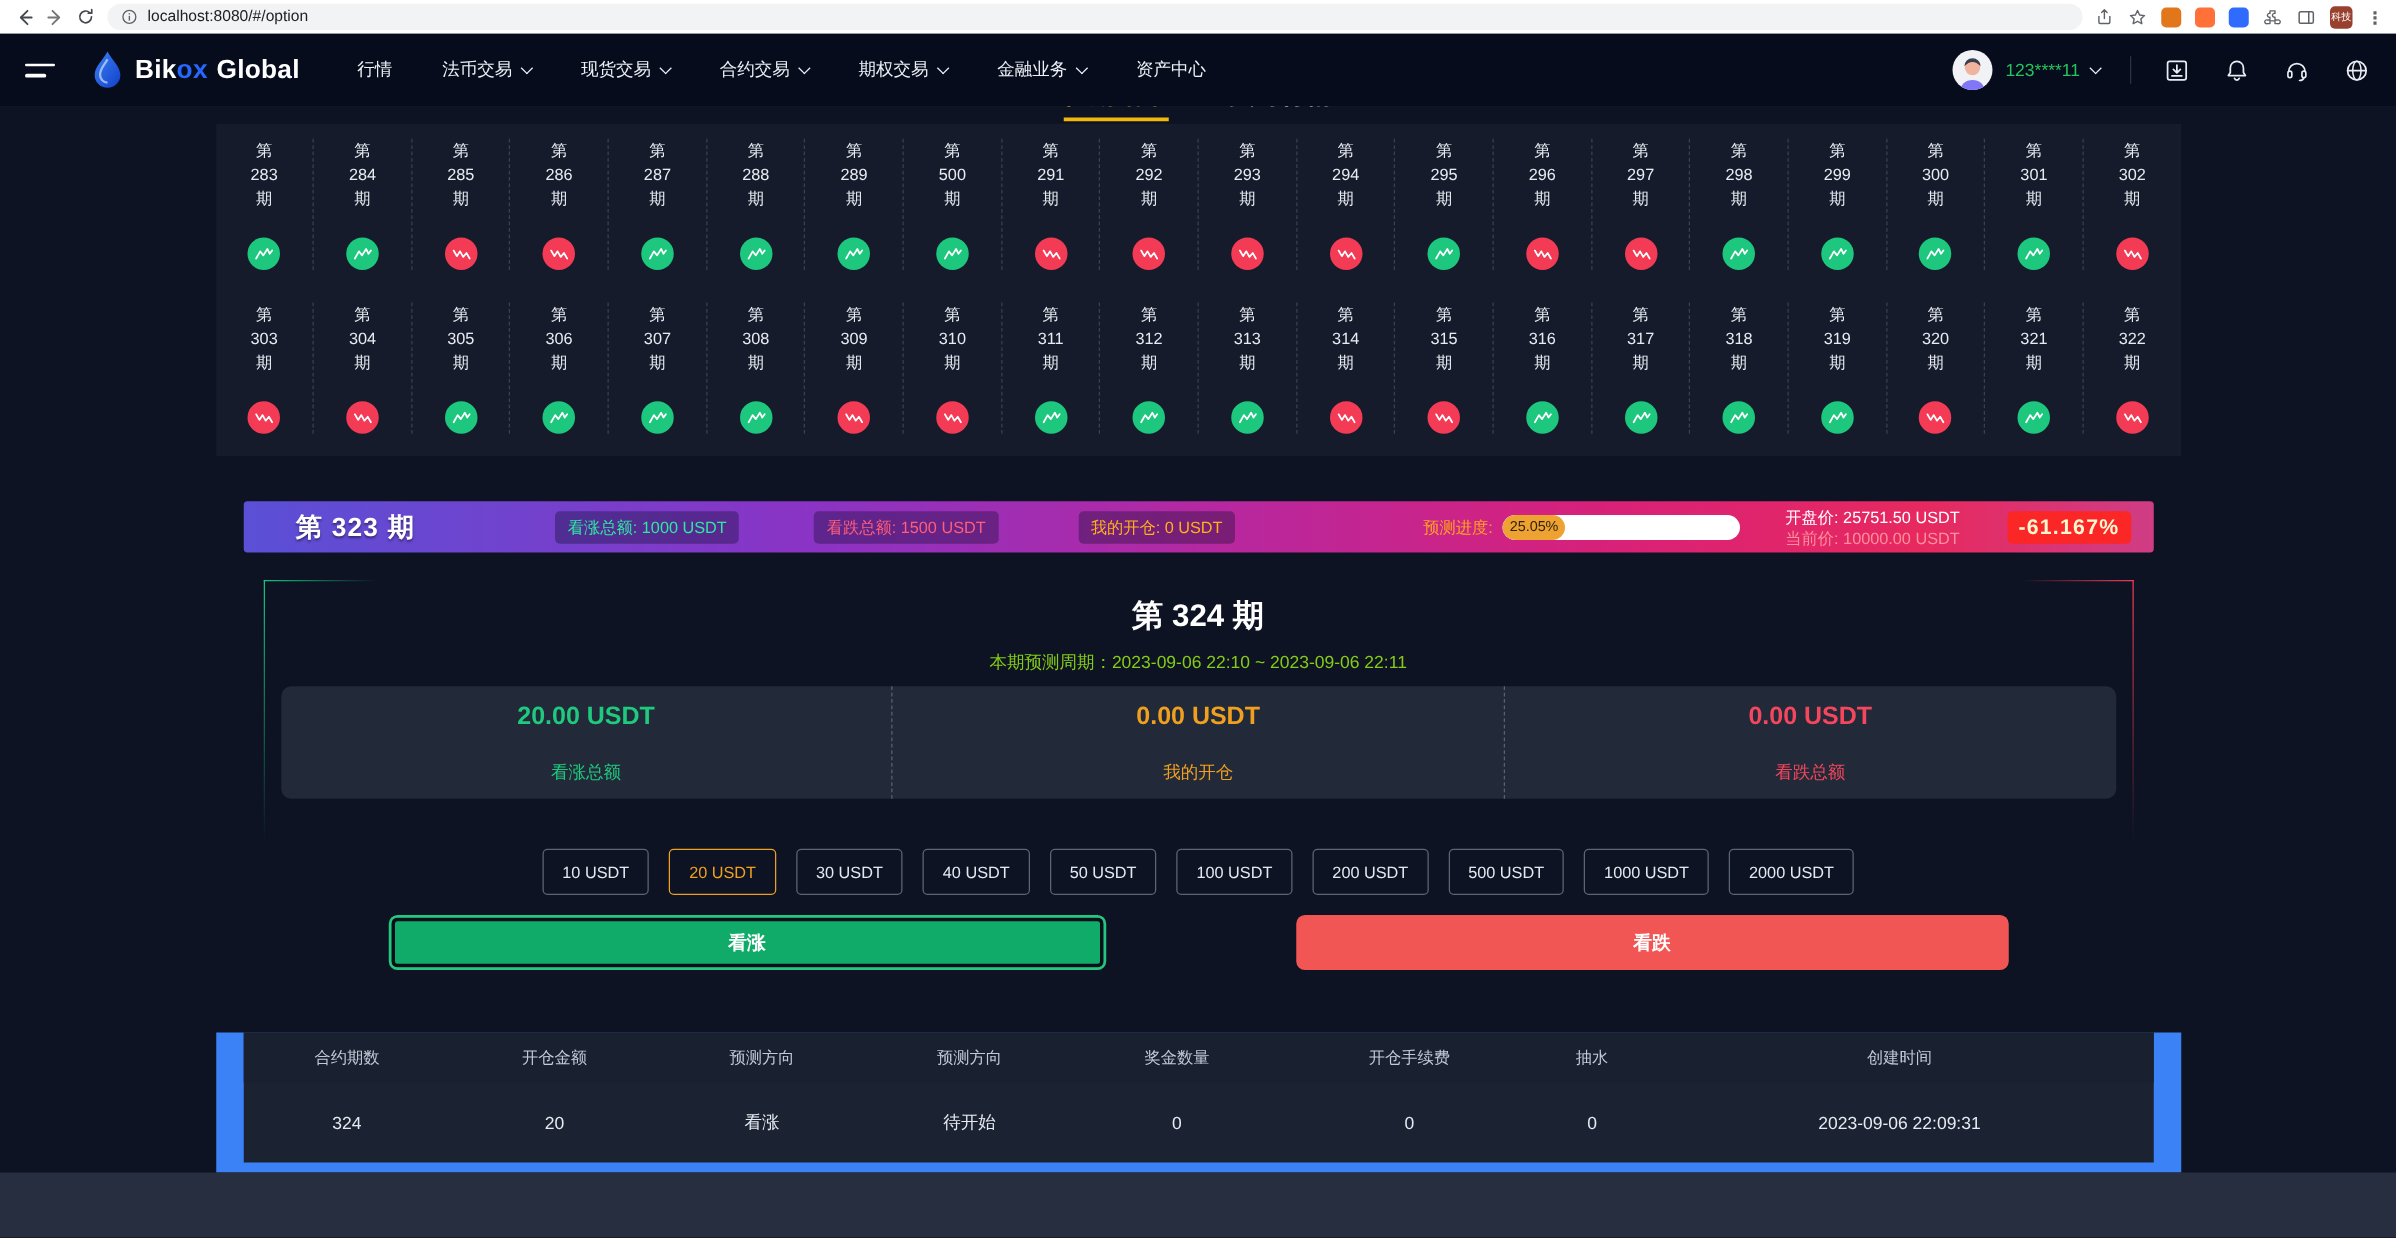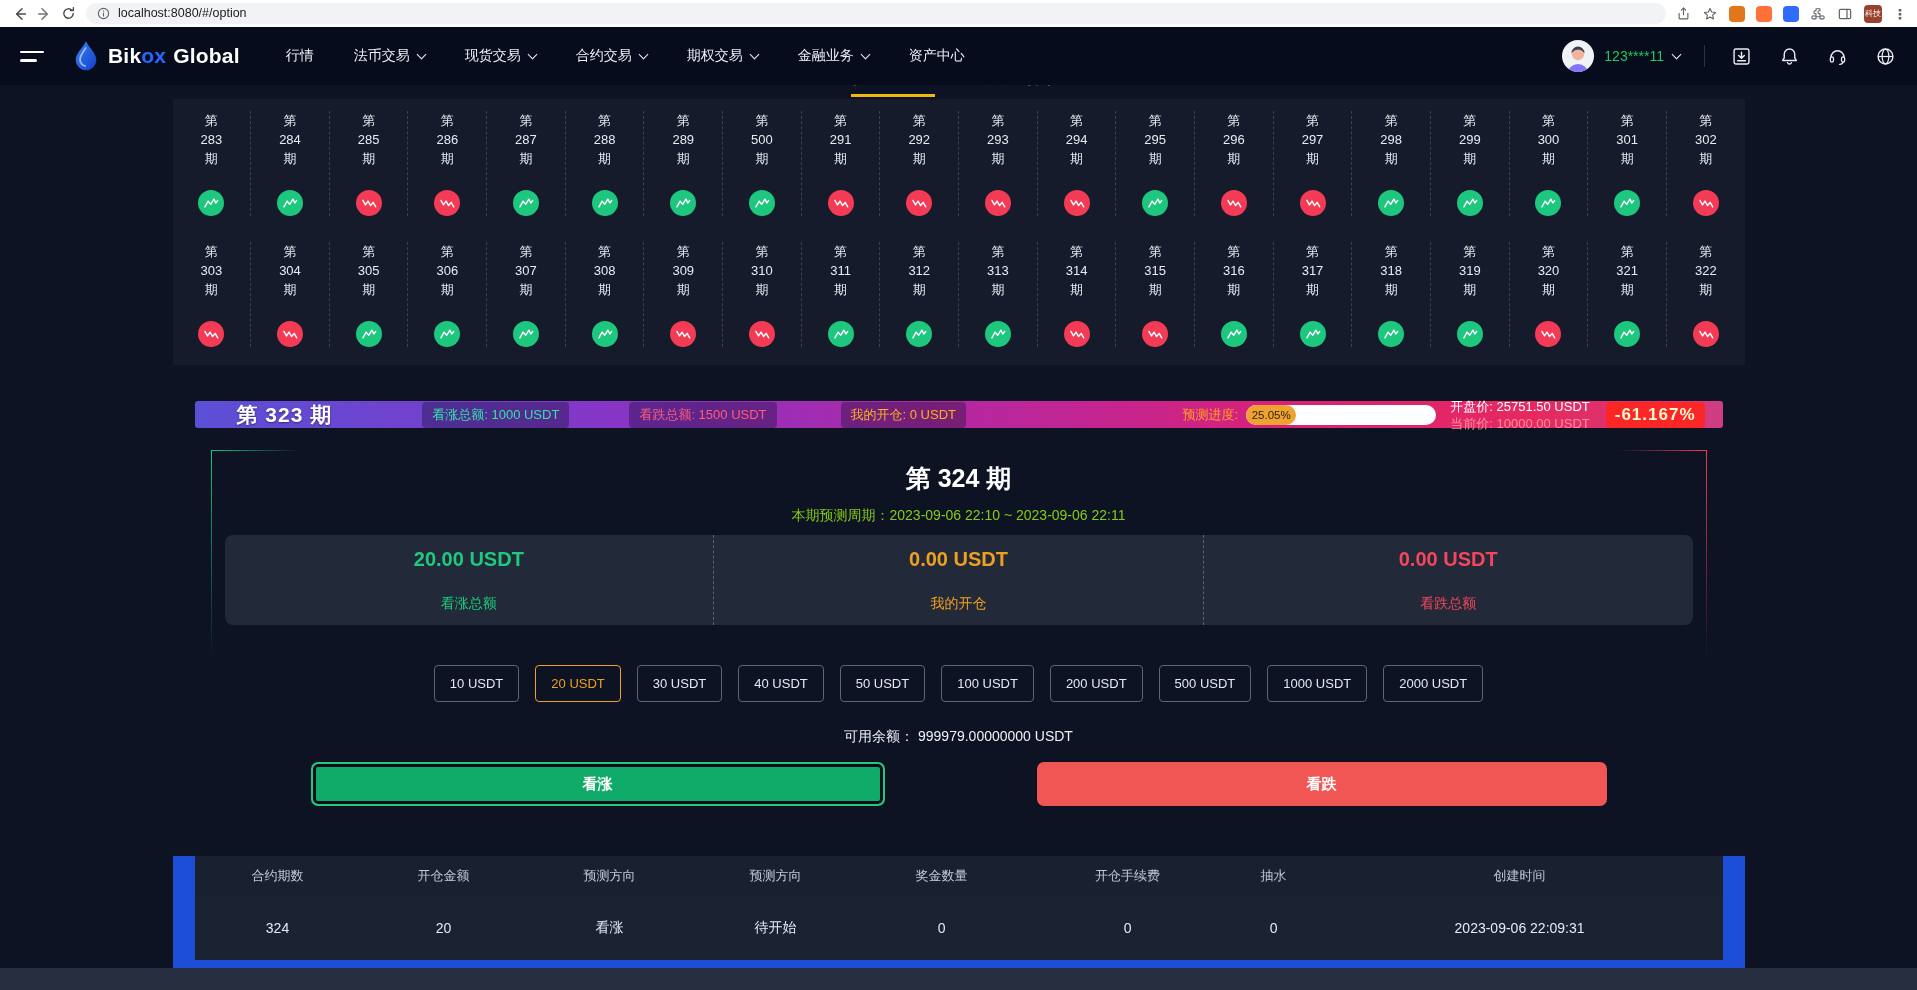--- a/index.html
+++ b/index.html
@@ -50,22 +50,22 @@
   .grid-panel { background:#151b2b; margin-top:2px; padding:12px 0 18px; }
   .period-row { display:flex; }
   .period-row + .period-row { margin-top:26px; }
   .period-cell { flex:1; display:flex; flex-direction:column; align-items:center; border-right:1px dashed rgba(150,160,185,.28); }
   .period-cell:last-child { border-right:none; }
   .pline { color:#e8ebf2; font-size:13px; line-height:19px; }
   .trend { width:26px; height:26px; border-radius:50%; margin-top:22px; display:flex; align-items:center; justify-content:center; }
   .trend.up { background:#1ec77e; }
   .trend.down { background:#f43b55; }
 
-  .banner { height:27px; margin:36px 22px 0; border-radius:3px; display:flex; align-items:center; padding:0 18px 0 42px;
-    background:linear-gradient(90deg,#5a50d6 0%,#8b33c4 30%,#b8279e 52%,#d92177 72%,#e7295f 88%,#cf3d85 100%); }
+  .banner { height:41px; margin:36px 22px 0; border-radius:3px; display:flex; align-items:center; padding:0 18px 0 42px;
+    background:linear-gradient(90deg,#5a50d6 0%,#8b33c4 30%,#b8279e 52%,#d92177 72%,#e7295f 88%,#cf3d85 100%);gap:22px; }
   .banner-title { color:#fff; font-size:21px; font-weight:bold; letter-spacing:1px; text-shadow:0 1px 2px rgba(0,0,0,.45); white-space:nowrap; }
   .badge { font-size:13px; padding:4px 10px; border-radius:4px; background:rgba(10,12,40,.35); white-space:nowrap; }
   .badge.up   { color:#2fe6a3; margin-left:90px; }
   .badge.down { color:#ff5d78; margin-left:60px; }
   .badge.mine { color:#ffb11a; margin-left:64px; }
   .progress-group { margin-left:auto; display:flex; align-items:center; }
   .progress-label { color:#ffa21d; font-size:13px; white-space:nowrap; }
   .pbar { width:190px; height:20px; border-radius:10px; background:#fff; margin-left:8px; overflow:hidden; }
   .pfill { height:100%; min-width:50px; background:#eea231; border-radius:10px; display:flex; align-items:center; justify-content:center; font-size:11.5px; color:#33250a; white-space:nowrap; }
   .prices { margin-left:14px; font-size:13px; line-height:17px; white-space:nowrap; }
@@ -91,21 +91,21 @@
   .amounts { display:flex; justify-content:center; gap:16px; margin-top:40px; }
   .amount-btn { background:transparent; border:1px solid #5c6578; color:#e4e8f1; font-size:13px; padding:10px 15px; border-radius:4px; font-family:inherit; cursor:pointer; white-space:nowrap; }
   .amount-btn.selected { color:#f0a020; border-color:#f0a020; }
 
   .balance { text-align:center; color:#eef1f7; font-size:14px; margin-top:26px; }
 
   .big-btns { display:flex; padding:0 100px; gap:152px; margin-top:16px; }
   .btn-up { flex:1; height:44px; border-radius:7px; background:#10ab68; border:2px solid #27c57f; box-shadow:inset 0 0 0 3px #0b0f1a; color:#fff; font-size:15px; font-weight:bold; font-family:inherit; cursor:pointer; }
   .btn-down { flex:1; height:44px; border-radius:7px; background:#f15654; border:none; color:#fff; font-size:15px; font-weight:bold; font-family:inherit; cursor:pointer; }
 
-  .history { margin-top:50px; background:#1d4ed8; padding:0 22px 8px; }
+  .history { margin-top:50px; background:#3b82f6; padding:0 22px 8px; }
   .htable { width:100%; border-collapse:collapse; background:#1b2232; }
   .htable thead th { height:40px; font-size:13px; color:#c3c9d6; font-weight:normal; text-align:center; background:#19202f; }
   .htable tbody td { height:64px; font-size:14px; color:#e6eaf2; text-align:center; }
 
   .footer-strip { flex:1; background:#272e3f; min-height:18px; }
 </style>
 </head>
 <body>
 
 <div class="chrome">
@@ -727,21 +727,20 @@
           <button class="amount-btn selected">20 USDT</button>
           <button class="amount-btn">30 USDT</button>
           <button class="amount-btn">40 USDT</button>
           <button class="amount-btn">50 USDT</button>
           <button class="amount-btn">100 USDT</button>
           <button class="amount-btn">200 USDT</button>
           <button class="amount-btn">500 USDT</button>
           <button class="amount-btn">1000 USDT</button>
           <button class="amount-btn">2000 USDT</button>
         </div>
-      <div class="balance">可用余额： 999979.00000000 USDT</div>
       <div class="big-btns">
         <button class="btn-up">看涨</button>
         <button class="btn-down">看跌</button>
       </div>
     </div>
 
     <div class="history">
       <table class="htable">
         <thead>
             <tr id="thead-row">

